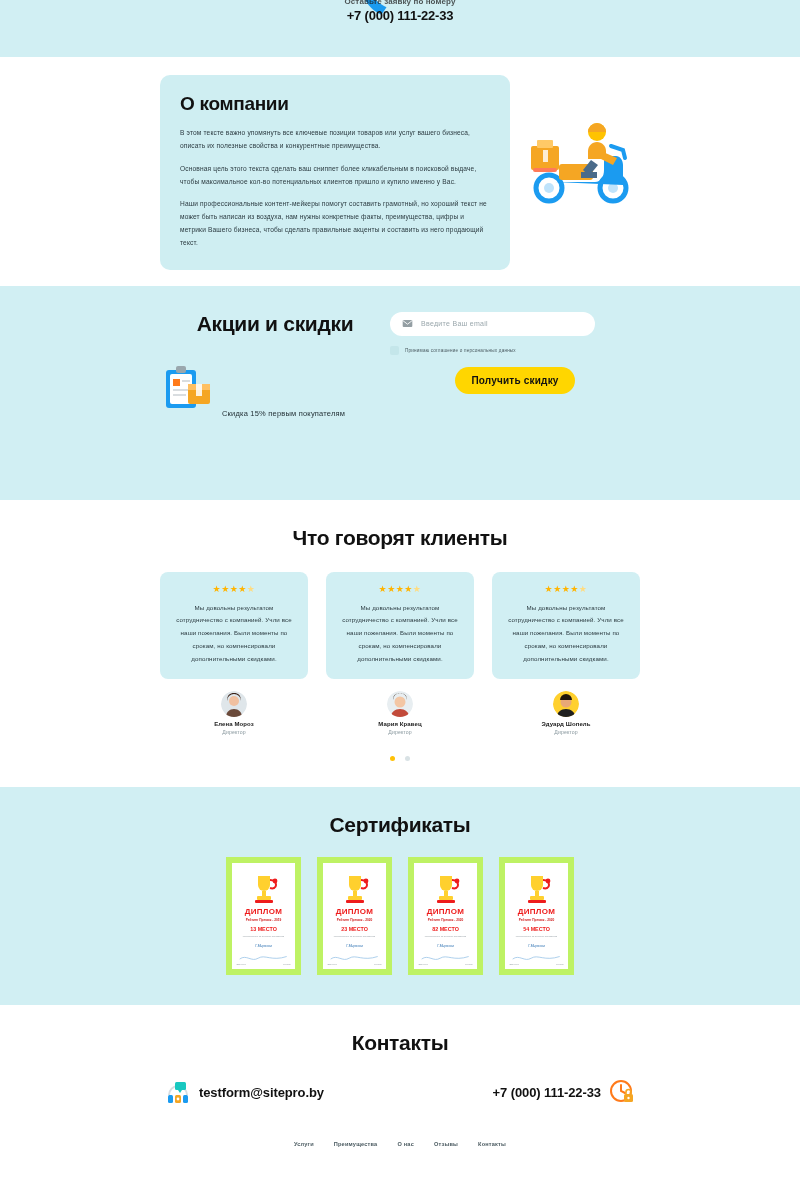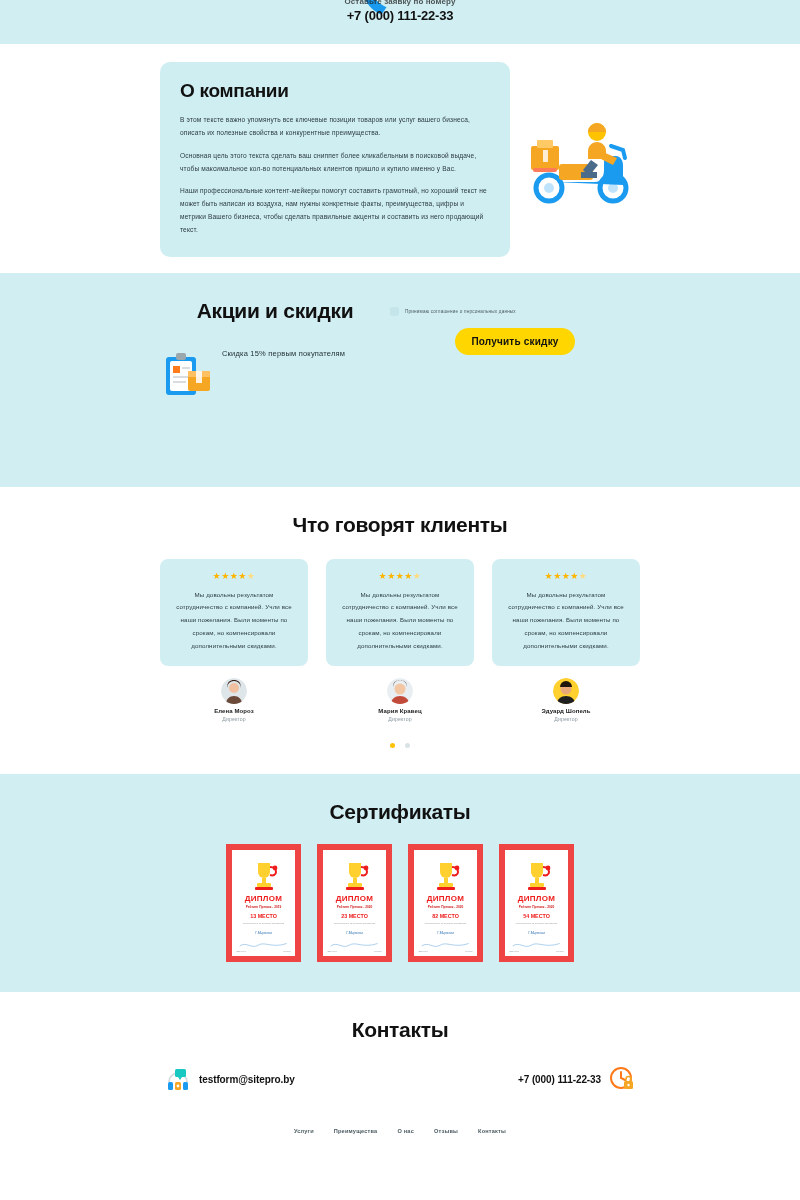--- a/index.html
+++ b/index.html
@@ -17,21 +17,21 @@
   .sec-white { background: #ffffff; }
 
   .inner { width: 480px; margin: 0 auto; position: relative; }
 
   h2.section-title {
     font-size: 21px; font-weight: 700; text-align: center;
     letter-spacing: -0.3px; color: #111;
   }
 
   
-  .hero-strip { height: 44px; position: relative; }
+  .hero-strip { height: 57px; position: relative; }
   .hero-phone {
     position: absolute; left: 0; right: 0; top: -3px;
     text-align: center;
   }
   .hero-sub {
     font-size: 8px; font-weight: 700; color: #1b1b1b;
     opacity: .75; letter-spacing: .1px;
   }
   .hero-num {
     font-size: 13px; font-weight: 700; color: #111; letter-spacing: -.2px;
@@ -60,21 +60,21 @@
   .about-card p:last-child { margin-bottom: 0; }
   .scooter { position: absolute; left: 525px; top: 112px; width: 110px; height: 96px; }
 
   
   .promo { padding: 26px 0 56px; }
   .promo-grid { display: flex; width: 480px; margin: 0 auto; }
   .promo-col { width: 230px; }
   .form-col  { width: 250px; }
   .promo-col h2, .form-col h2 { margin-bottom: 26px; }
 
-  .promo-item { display: flex; align-items: flex-start; margin-bottom: 26px; }
+  .promo-item { display: flex; align-items: flex-end; margin-bottom: 26px; }
   .promo-ico { width: 56px; height: 56px; flex: 0 0 56px; margin-right: 6px; }
   .promo-txt { font-size: 7.5px; color: #1f2c31; letter-spacing: .2px; }
 
   .field {
     width: 205px; height: 24px; background: #fff;
     border-radius: 14px; display: flex; align-items: center;
     padding: 0 12px; margin-bottom: 10px;
   }
   .field svg { width: 11px; height: 11px; flex: 0 0 11px; margin-right: 8px; opacity: .65; }
   .field input {
@@ -120,21 +120,21 @@
   .dots { text-align: center; margin-top: 12px; }
   .dot { display: inline-block; width: 5px; height: 5px; border-radius: 50%;
          background: #d9e2e5; margin: 0 3px; }
   .dot.on { background: #ffc107; }
 
   
   .certs { padding: 26px 0 30px; }
   .certs h2 { margin-bottom: 20px; }
   .cert-grid { display: flex; justify-content: center; gap: 16px; }
   .cert {
-    width: 75px; height: 118px; background: #ef4444;
+    width: 75px; height: 118px; background: #bef264;
     padding: 6px; }
   .cert-inner {
     width: 100%; height: 100%; background: #fff;
     display: flex; flex-direction: column; align-items: center;
     padding-top: 9px;
   }
   .cup { width: 34px; height: 34px; }
   .cert-d { font-size: 8px; font-weight: 700; color: #ee1c1c; letter-spacing: .3px; margin-top: 1px; }
   .cert-sub { font-size: 3.2px; color: #d02020; font-weight: 700; margin-top: 2px; }
   .cert-place { font-size: 5.4px; font-weight: 700; color: #ee1c1c; margin-top: 4px; }
@@ -144,21 +144,21 @@
   .cert-foot { font-size: 2.2px; color: #9aa3a8; margin-top: 2px; width: 86%;
                display: flex; justify-content: space-between; }
 
   
   .contacts { padding: 26px 0 0; }
   .contacts h2 { margin-bottom: 24px; }
   .contact-row { display: flex; justify-content: space-between; align-items: center;
                  width: 470px; margin: 0 auto; }
   .c-item { display: flex; align-items: center; }
   .c-ico { width: 26px; height: 26px; flex: 0 0 26px; }
-  .c-txt { font-size: 10px; font-weight: 700; color: #111; letter-spacing: -.1px; }
+  .c-txt { font-size: 13px; font-weight: 700; color: #111; letter-spacing: -.1px; }
   .c-left .c-txt { margin-left: 8px; }
   .c-right .c-txt { margin-right: 8px; }
 
   .footmenu { display: flex; justify-content: center; gap: 20px; margin-top: 36px; padding-bottom: 22px; }
   .footmenu a { font-size: 5.6px; font-weight: 700; color: #4a5a60;
                 text-decoration: none; letter-spacing: .2px; }
 </style>
 </head>
 <body>
 
@@ -223,20 +223,27 @@
             <rect x="28" y="22" width="22" height="6" fill="#ffc061"></rect>
             <rect x="36" y="22" width="6" height="12" fill="#fff" opacity=".85"></rect>
           </svg>
           <div class="promo-txt">Скидка 15% первым покупателям</div>
         </div>
 
       </div>
 
       <div class="form-col">
 
+        <div class="field">
+          <svg viewBox="0 0 16 16">
+            <rect x="1" y="3" width="14" height="10" rx="1.5" fill="#5b6b72"></rect>
+            <path d="M1.5 4l6.5 5 6.5-5" stroke="#fff" stroke-width="1.3" fill="none"></path>
+          </svg>
+          <input type="text" placeholder="Введите Ваш email" style="">
+        </div>
 
 
         <div class="consent">
           <span class="cbox"></span>
           <span>Принимаю соглашение о персональных данных</span>
         </div>
 
         <button class="btn-yellow">Получить скидку</button>
       </div>
 

